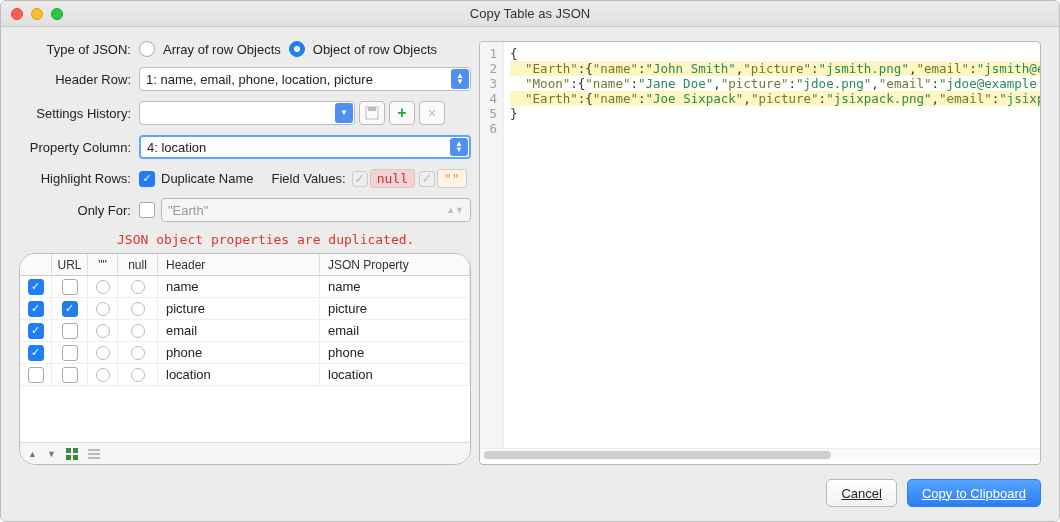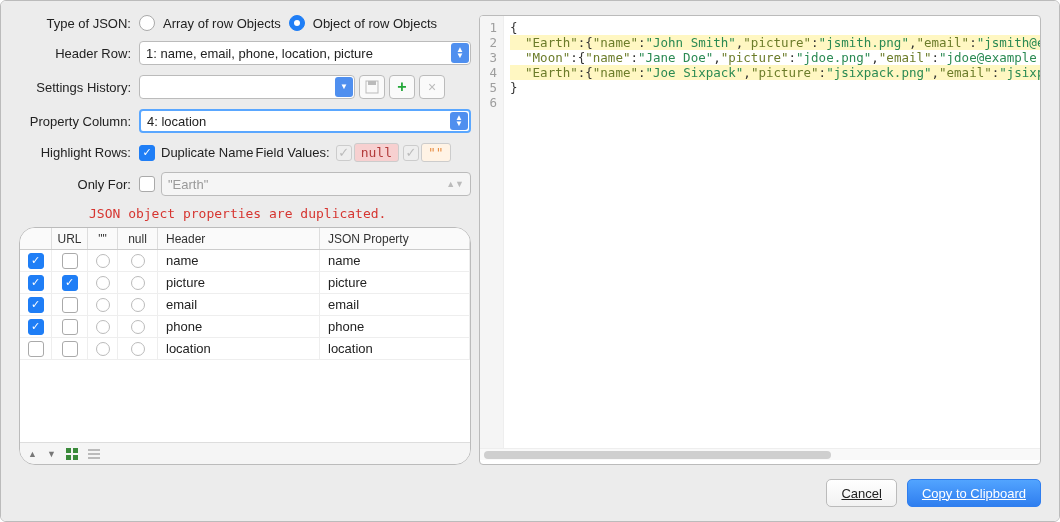--- a/index.html
+++ b/index.html
@@ -90,21 +90,21 @@
   }
   .check.on { background:#1f7ef6; border-color:#1f7ef6; color:#fff; font-size:11px; }
   .check.dis { background:#eee; border-color:#ccc; color:#bbb; }
   .pill {
     border:1px solid #ccc; border-radius:3px; padding:1px 6px; margin:0 4px 0 2px;
   }
   .pill.null { background:#f7d0d0; color:#b23b3b; font-family:Menlo,monospace; }
   .pill.empty { background:#fff3e5; color:#e88f47; font-family:Menlo,monospace; }
   .warn {
     color:#d63530; font-family:Menlo,monospace; font-size:13px;
-    margin-left:70px; margin-bottom:6px;
+    margin-left:98px; margin-bottom:6px;
   }
   .tbl {
     border:1px solid #bbb; background:#fff; border-radius:16px;
     flex:1; display:flex; flex-direction:column; overflow:hidden;
   }
   .thead, .trow { display:flex; align-items:center; height:22px; }
   .thead { border-bottom:1px solid #ccc; background:#fafafa; font-size:12px; color:#333; }
   .trow { border-bottom:1px solid #eee; }
   .cell { padding:0 6px; border-right:1px solid #eee; display:flex; align-items:center; justify-content:center; height:100%; }
   .c0{width:32px} .c1{width:36px} .c2{width:30px} .c3{width:40px}
@@ -147,20 +147,28 @@
   }
   .btn.primary {
     background:linear-gradient(#52a4ff,#2f7eef); color:#fff; border-color:#2f7eef;
   }
   .small { font-size:9px; }
 </style>
 </head>
 <body>
 
 <div class="window">
+  <div class="titlebar">
+    <div class="traffic">
+      <div class="dot red"></div>
+      <div class="dot yel"></div>
+      <div class="dot grn"></div>
+    </div>
+    <div class="title">Copy Table as JSON</div>
+  </div>
 
   <div class="content">
     <div class="main">
 
       <div class="left">
 
         <div class="formrow">
           <label class="lbl">Type of JSON:</label>
           <div class="radio-grp">
             <span class="radio"></span>
@@ -205,21 +213,21 @@
           <div class="select active">
             <span>4: location</span>
             <span class="arrow">▲<br>▼</span>
           </div>
         </div>
 
         <div class="formrow">
           <label class="lbl">Highlight Rows:</label>
           <span class="check on">✓</span>
           <span style="margin-left:6px">Duplicate Name</span>
-          <span style="margin-left:2px">Field Values:</span>
+          <span style="margin-left:18px">Field Values:</span>
           <span style="margin-left:6px" class="check dis">✓</span>
           <span class="pill null">null</span>
           <span class="check dis">✓</span>
           <span class="pill empty">""</span>
         </div>
 
         <div class="formrow">
           <label class="lbl">Only For:</label>
           <span class="check"></span>
           <div class="select" style="margin-left:6px;flex:1;background:#f5f5f5">

